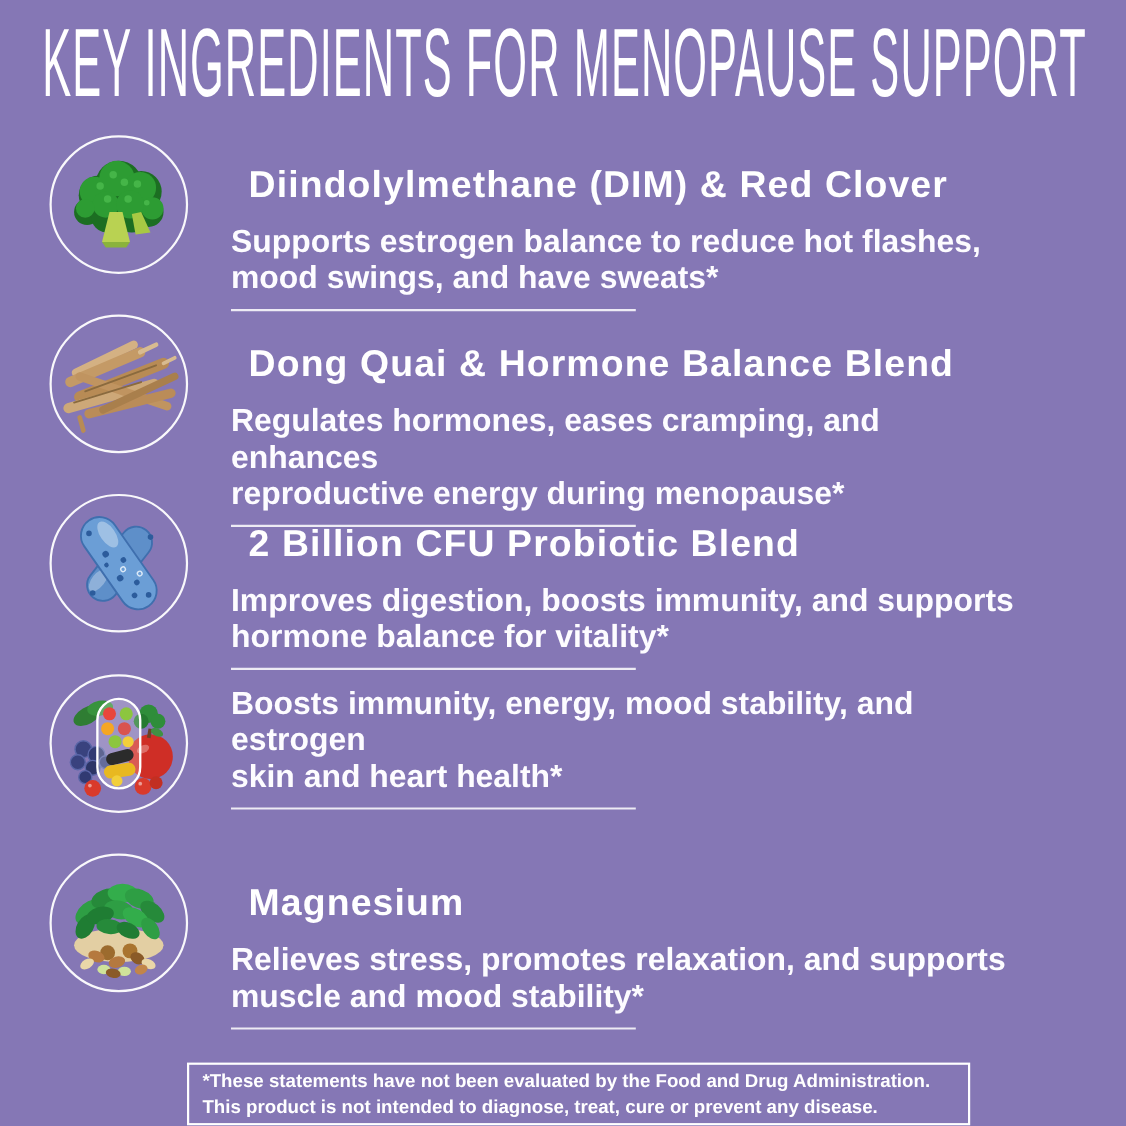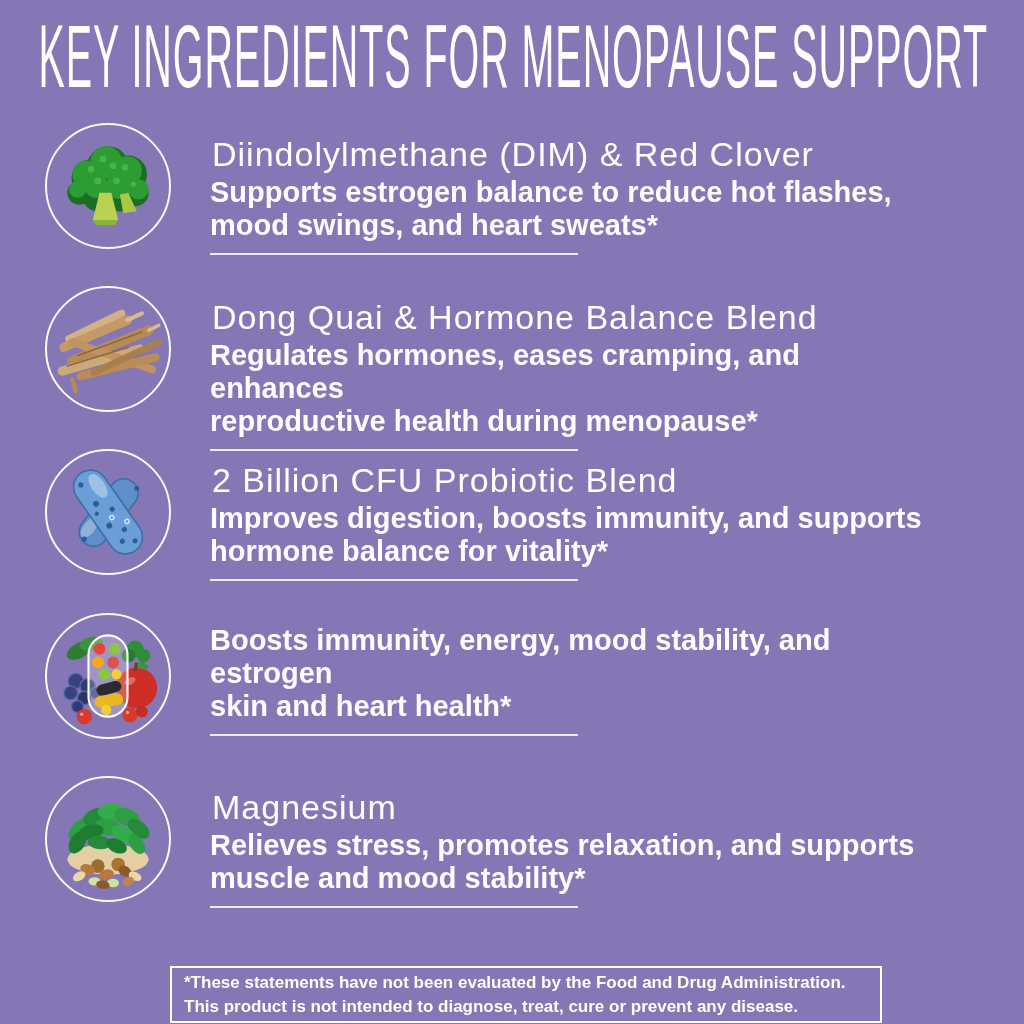--- a/index.html
+++ b/index.html
@@ -28,21 +28,21 @@
   .row{position:absolute;left:0;width:1024px;}
   .circle{
     position:absolute;left:45px;top:0;
     width:126px;height:126px;border-radius:50%;
     border:2px solid rgba(255,255,255,0.95);
     box-sizing:border-box;overflow:hidden;
   }
   .circle svg{display:block;width:122px;height:122px;}
   .content{position:absolute;left:210px;top:9px;width:720px;}
   .heading{
-    margin:2px;font-size:34px;font-weight:400;line-height:40px;
+    margin:16px;font-size:34px;font-weight:700;line-height:40px;
     letter-spacing:1px;color:#fff;
   }
   .desc{margin:2px 0 0 0;font-size:29px;font-weight:700;line-height:33px;color:#fdfcff;}
   .desc-line{display:block;}
   .divider{
     width:368px;height:0;margin-top:11px;
     border-top:2px solid rgba(255,255,255,0.85);
   }
 
   
@@ -95,21 +95,21 @@
           <polygon points="62,80 76,80 84,112 54,112" fill="#b9d252"></polygon>
           <polygon points="86,82 96,80 106,102 90,104" fill="#a8c944"></polygon>
           <polygon points="54,112 84,112 80,118 58,118" fill="#8ab33c"></polygon>
         </g>
       </svg>
     </div>
     <div class="content">
       <h2 class="heading">Diindolylmethane (DIM) &amp; Red Clover</h2>
       <p class="desc">
         <span class="desc-line">Supports estrogen balance to reduce hot flashes,</span>
-        <span class="desc-line">mood swings, and heart sweats*</span>
+        <span class="desc-line">mood swings, and have sweats*</span>
       </p>
       <div class="divider"></div>
     </div>
   </div>
 
   <div class="row" id="row1">
     <div class="circle">
       <svg viewBox="0 0 144 144">
         <g stroke-linecap="round">
           <line x1="26" y1="60" x2="88" y2="30" stroke="#d4b183" stroke-width="9"></line>
@@ -124,21 +124,21 @@
           <line x1="24" y1="92" x2="96" y2="70" stroke="#8a6a3e" stroke-width="2"></line>
           <line x1="36" y1="80" x2="112" y2="52" stroke="#8a6a3e" stroke-width="2"></line>
           <line x1="30" y1="108" x2="34" y2="122" stroke="#b88b55" stroke-width="5"></line>
         </g>
       </svg>
     </div>
     <div class="content">
       <h2 class="heading">Dong Quai &amp; Hormone Balance Blend</h2>
       <p class="desc">
         <span class="desc-line">Regulates hormones, eases cramping, and enhances</span>
-        <span class="desc-line">reproductive health during menopause*</span>
+        <span class="desc-line">reproductive energy during menopause*</span>
       </p>
       <div class="divider"></div>
     </div>
   </div>
 
   <div class="row" id="row2">
     <div class="circle">
       <svg viewBox="0 0 144 144">
         <g transform="rotate(-52 72 72)">
           <rect x="26" y="56" width="92" height="34" rx="17" fill="#5e8fc9" stroke="#3f6fae" stroke-width="2"></rect>

